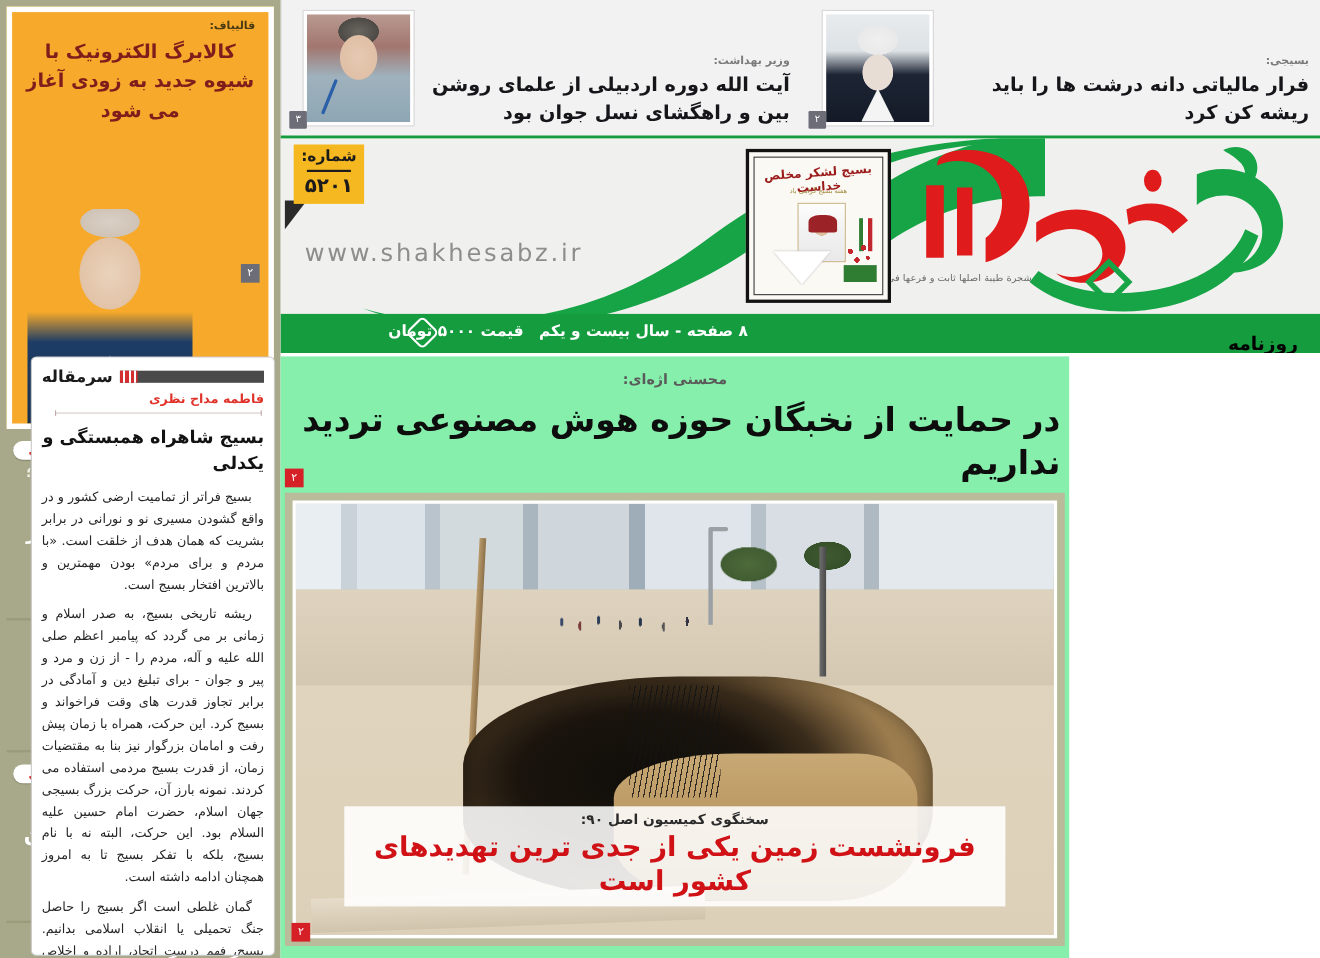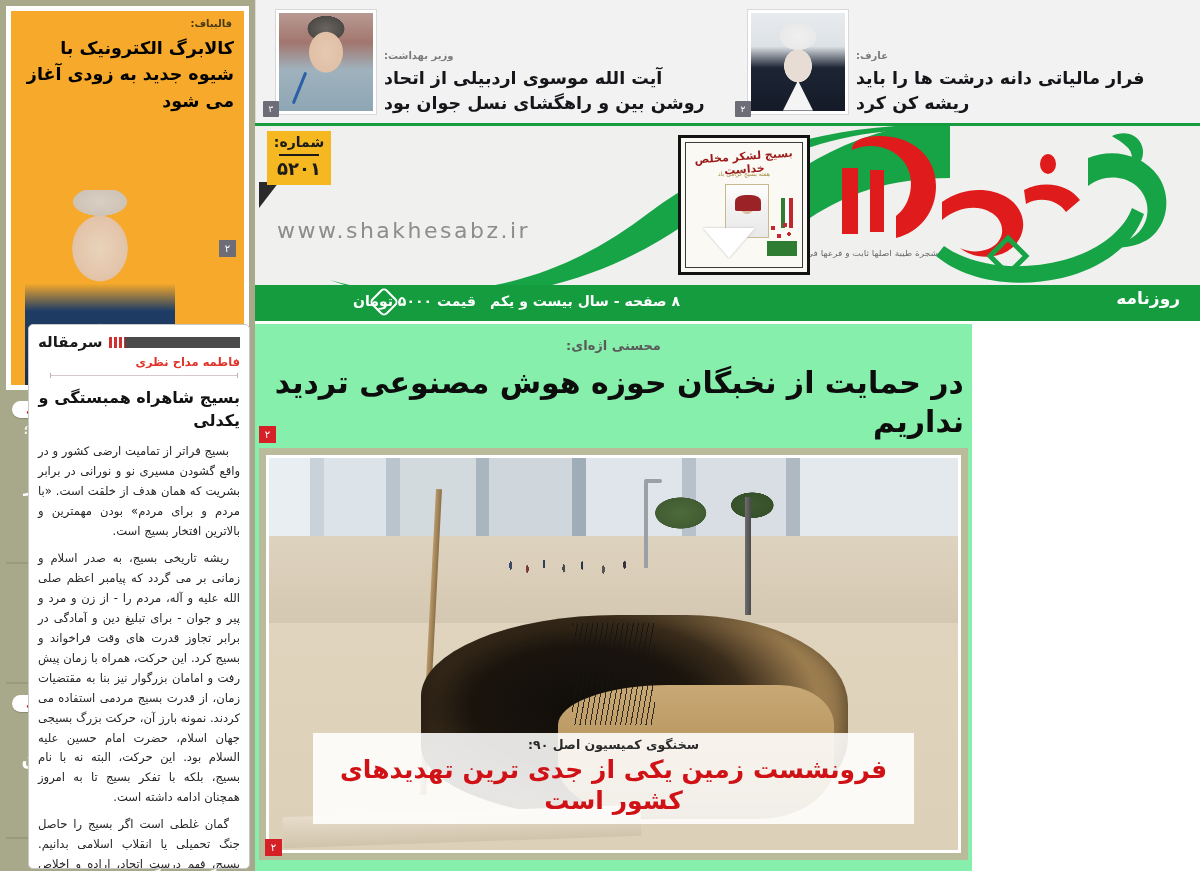--- a/index.html
+++ b/index.html
@@ -74,21 +74,21 @@
   }
   .photo-minister::after {
     content:"";
     position:absolute; left:20%; bottom:6px;
     width:3px; height:34px; background:#2b5fa8; transform:rotate(22deg);
     border-radius:2px;
   }
 
   .teaser-text {
     flex: 1;
-    text-align: left;
+    text-align: right;
     padding-left: 4px;
     margin-top: 42px;
   }
   .teaser-kicker {
     font-size: 10px;
     color: #7b7b7b;
     margin-bottom: 5px;
     font-weight: bold;
     letter-spacing: -0.3px;
   }
@@ -268,22 +268,22 @@
     right: 724px; top: 8px;
     font-size: 14px; font-weight: bold; color: #fff;
   }
   .green-bar-pages {
     position: absolute;
     right: 520px; top: 8px;
     font-size: 14px; font-weight: bold; color: #fff;
   }
   .green-bar-rooznameh {
     position: absolute;
-    right: 20px; top: 3px;
-    font-size: 17px; font-weight: bold; color: #ffffff;
+    right: 20px; top: 18px;
+    font-size: 17px; font-weight: bold; color: #000000;
   }
   .green-bar-diamond {
     position:absolute; left: 118px; top: 6px;
     width:22px; height:22px; border:2px solid #ffffff;
     transform: rotate(45deg); border-radius: 5px;
   }
 
   
   .sidebar {
     position: absolute;
@@ -302,23 +302,23 @@
   }
   .sb-lead-kicker {
     position:absolute; top: 7px; right: 12px;
     font-size: 10px; font-weight:bold; color: #4a3a12;
   }
   .sb-lead-title {
     position: absolute;
     top: 24px; right: 10px; left: 10px;
     font-size: 17.5px;
     font-weight: bold;
-    color: #000000;
+    color: #7f1d1d;
     line-height: 1.5;
-    text-align: right;
+    text-align: center;
     letter-spacing: -0.4px;
   }
   .sb-lead-photo {
     position: absolute;
     bottom: 0; left: 14px;
     width: 150px; height: 195px;
     background:
       radial-gradient(ellipse 44px 52px at 50% 30%, #e9d3bb 0%, #e2c3a8 62%, transparent 64%),
       radial-gradient(ellipse 38px 20px at 50% 6%, #d9cfc4 0%, #cfc3b6 70%, transparent 72%),
       linear-gradient(180deg, rgba(246,169,42,0) 0%, rgba(246,169,42,0) 48%, #1e3d66 62%, #17304f 100%);
@@ -601,31 +601,31 @@
 </head>
 <body>
 
 <div class="page">
 
   <div class="top-strip">
 
     <div class="teaser">
       <div class="teaser-photo photo-aref"></div>
       <div class="teaser-text">
-        <div class="teaser-kicker">عارف:</div>
+        <div class="teaser-kicker">بسیجی:</div>
         <div class="teaser-title">فرار مالیاتی دانه درشت ها را باید ریشه کن کرد</div>
       </div>
       <div class="pagebadge">۲</div>
     </div>
 
     <div class="teaser sep">
       <div class="teaser-photo photo-minister"></div>
       <div class="teaser-text">
         <div class="teaser-kicker">وزیر بهداشت:</div>
-        <div class="teaser-title">آیت الله موسوی اردبیلی از اتحاد روشن بین و راهگشای نسل جوان بود</div>
+        <div class="teaser-title">آیت الله دوره اردبیلی از علمای روشن بین و راهگشای نسل جوان بود</div>
       </div>
       <div class="pagebadge">۳</div>
     </div>
 
   </div>
 
   <div class="masthead">
     <div class="masthead-inner">
 
       <svg class="swoosh" viewBox="0 0 700 180">

